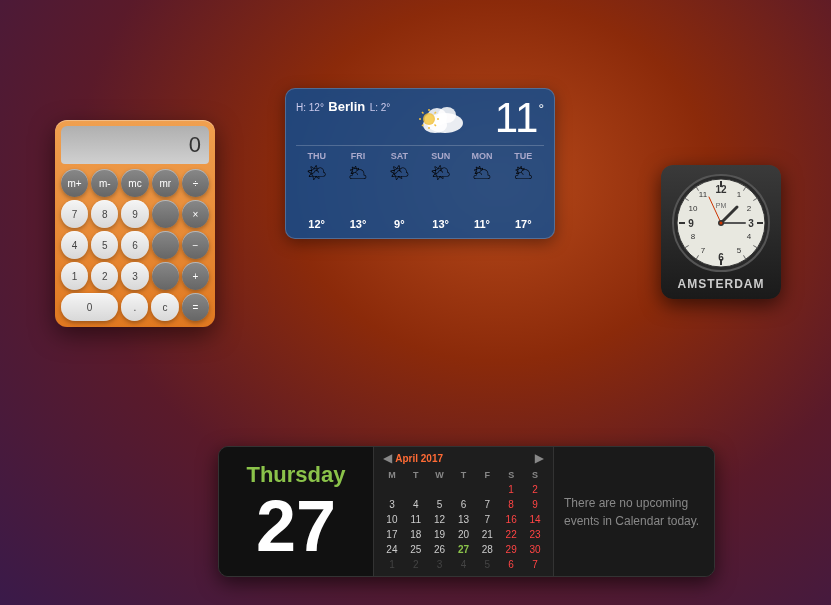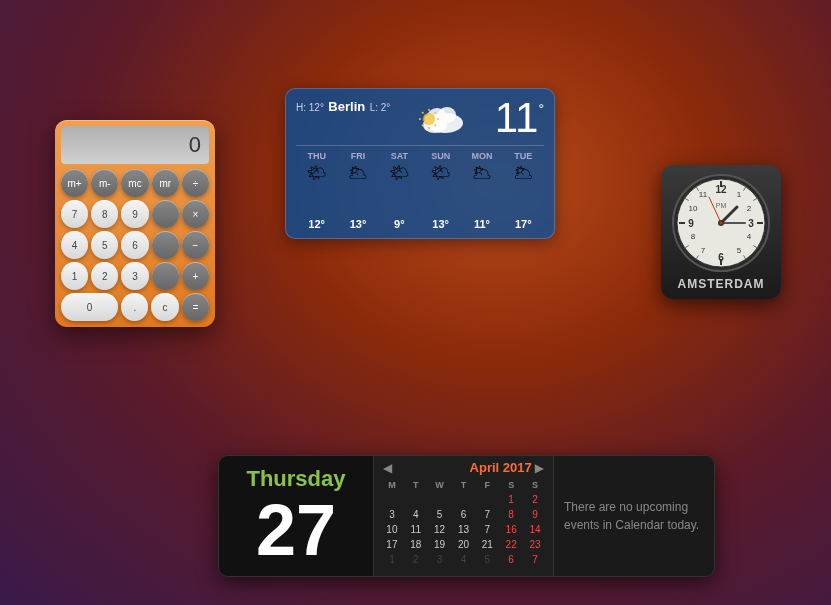--- a/index.html
+++ b/index.html
@@ -257,24 +257,24 @@
     }
 
     .cal-month-header {
       display: flex;
       align-items: center;
       justify-content: space-between;
       margin-bottom: 3px;
     }
 
     .cal-month-title {
-      font-size: 13px;
+      font-size: 10px;
       color: #ff6b35;
       font-weight: 700;
-      text-align: right;
+      text-align: left;
       flex: 1;
     }
 
     .cal-nav-btn {
       font-size: 12px;
       color: #888;
       cursor: pointer;
       padding: 0 3px;
       background: none;
       border: none;
@@ -549,20 +549,29 @@
           <tr>
             <td class="">17</td>
             <td class="">18</td>
             <td class="">19</td>
             <td class="">20</td>
             <td class="">21</td>
             <td class="weekend">22</td>
             <td class="weekend">23</td>
           </tr>
           <tr>
+            <td class="">24</td>
+            <td class="">25</td>
+            <td class="">26</td>
+            <td class="today">27</td>
+            <td class="">28</td>
+            <td class="weekend">29</td>
+            <td class="weekend">30</td>
+          </tr>
+          <tr>
             <td class="next-month">1</td>
             <td class="next-month">2</td>
             <td class="next-month">3</td>
             <td class="next-month">4</td>
             <td class="next-month">5</td>
             <td class="next-month weekend">6</td>
             <td class="next-month weekend">7</td>
           </tr>
         </tbody>
       </table>

